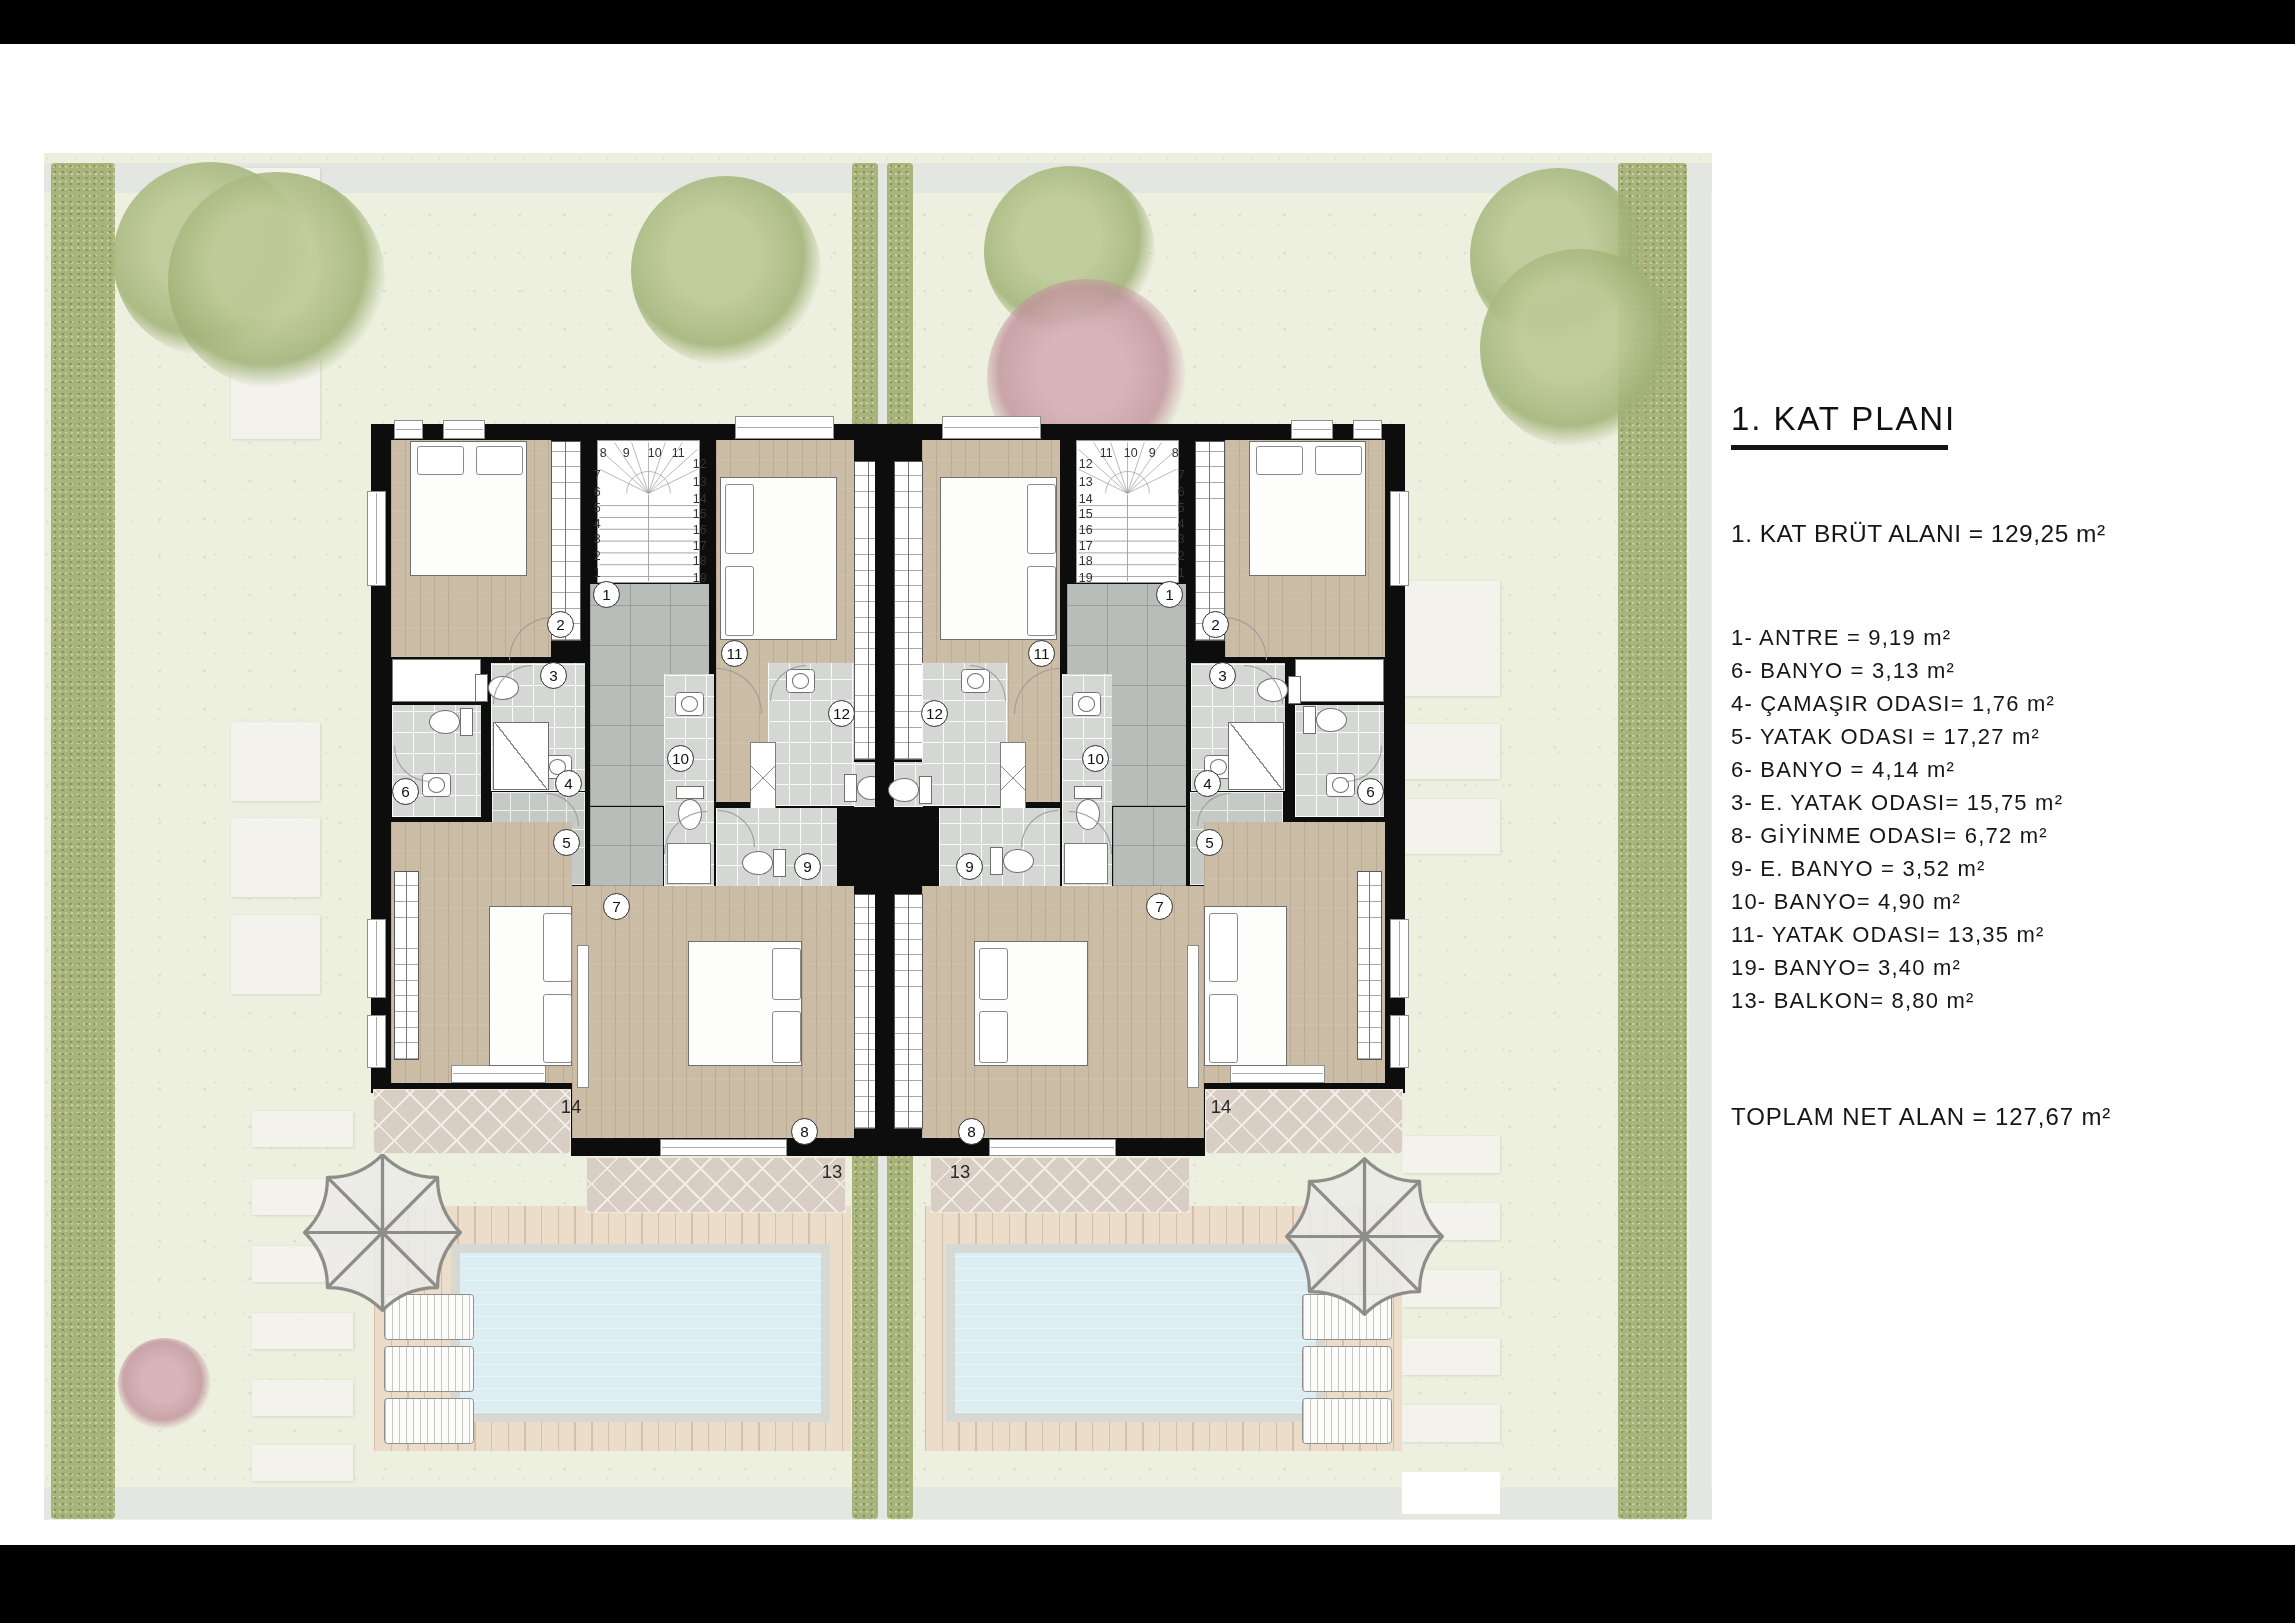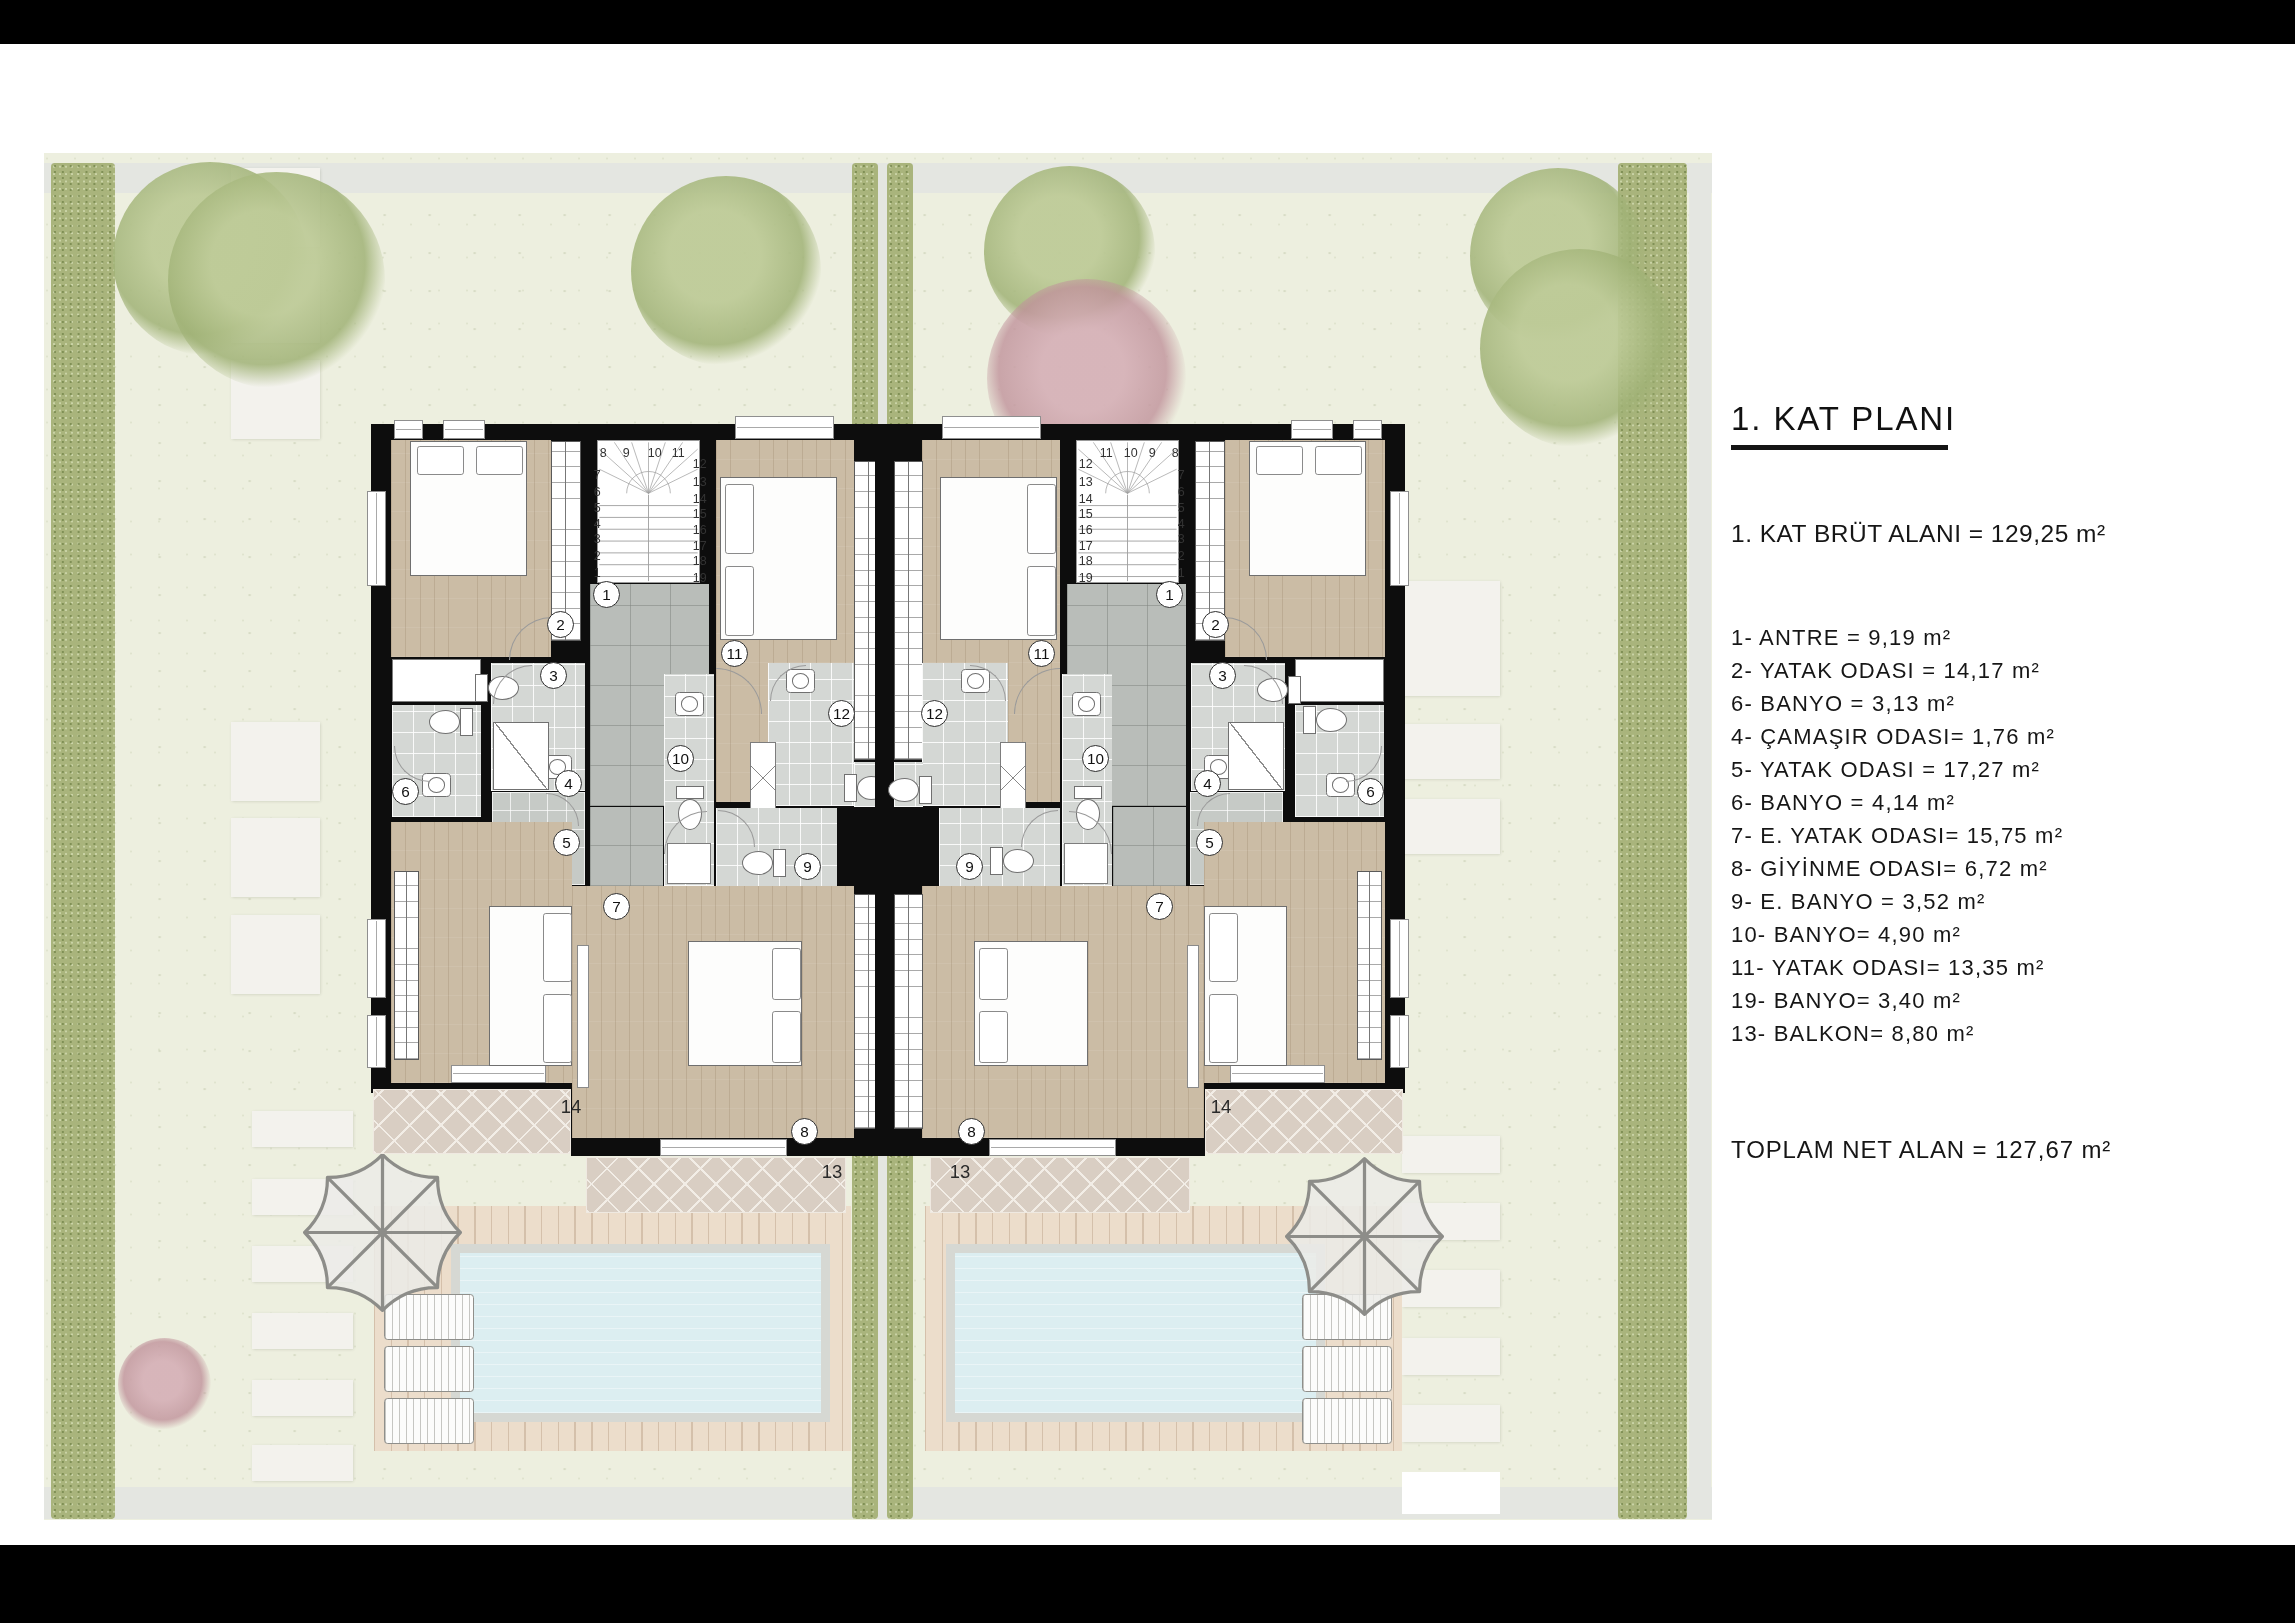--- a/index.html
+++ b/index.html
@@ -443,26 +443,25 @@
       <div class="abs snum" style="left: 1037px; top: 403px; width: 4.6px; height: 4.6px;">18</div>
       <div class="abs snum" style="left: 1037px; top: 420px; width: 4.6px; height: 4.6px;">19</div>
     </div>
 
   <div class="abs" id="legend">
     <div class="lg-title">1. KAT PLANI</div>
     <div class="lg-underline"></div>
     <div class="lg-sub">1. KAT BRÜT ALANI = 129,25 m²</div>
     <div class="lg-items" id="legend-items">
         <div class="lg-item">1- ANTRE = 9,19 m²</div>
-        <div class="lg-item">2- YATAK ODASI = 14,17 m²</div>
         <div class="lg-item">6- BANYO = 3,13 m²</div>
         <div class="lg-item">4- ÇAMAŞIR ODASI= 1,76 m²</div>
         <div class="lg-item">5- YATAK ODASI = 17,27 m²</div>
         <div class="lg-item">6- BANYO = 4,14 m²</div>
-        <div class="lg-item">7- E. YATAK ODASI= 15,75 m²</div>
+        <div class="lg-item">3- E. YATAK ODASI= 15,75 m²</div>
         <div class="lg-item">8- GİYİNME ODASI= 6,72 m²</div>
         <div class="lg-item">9- E. BANYO = 3,52 m²</div>
         <div class="lg-item">10- BANYO= 4,90 m²</div>
         <div class="lg-item">11- YATAK ODASI= 13,35 m²</div>
         <div class="lg-item">19- BANYO= 3,40 m²</div>
         <div class="lg-item">13- BALKON= 8,80 m²</div>
       </div>
     <div class="lg-total">TOPLAM NET ALAN = 127,67 m²</div>
   </div>
 </div>

